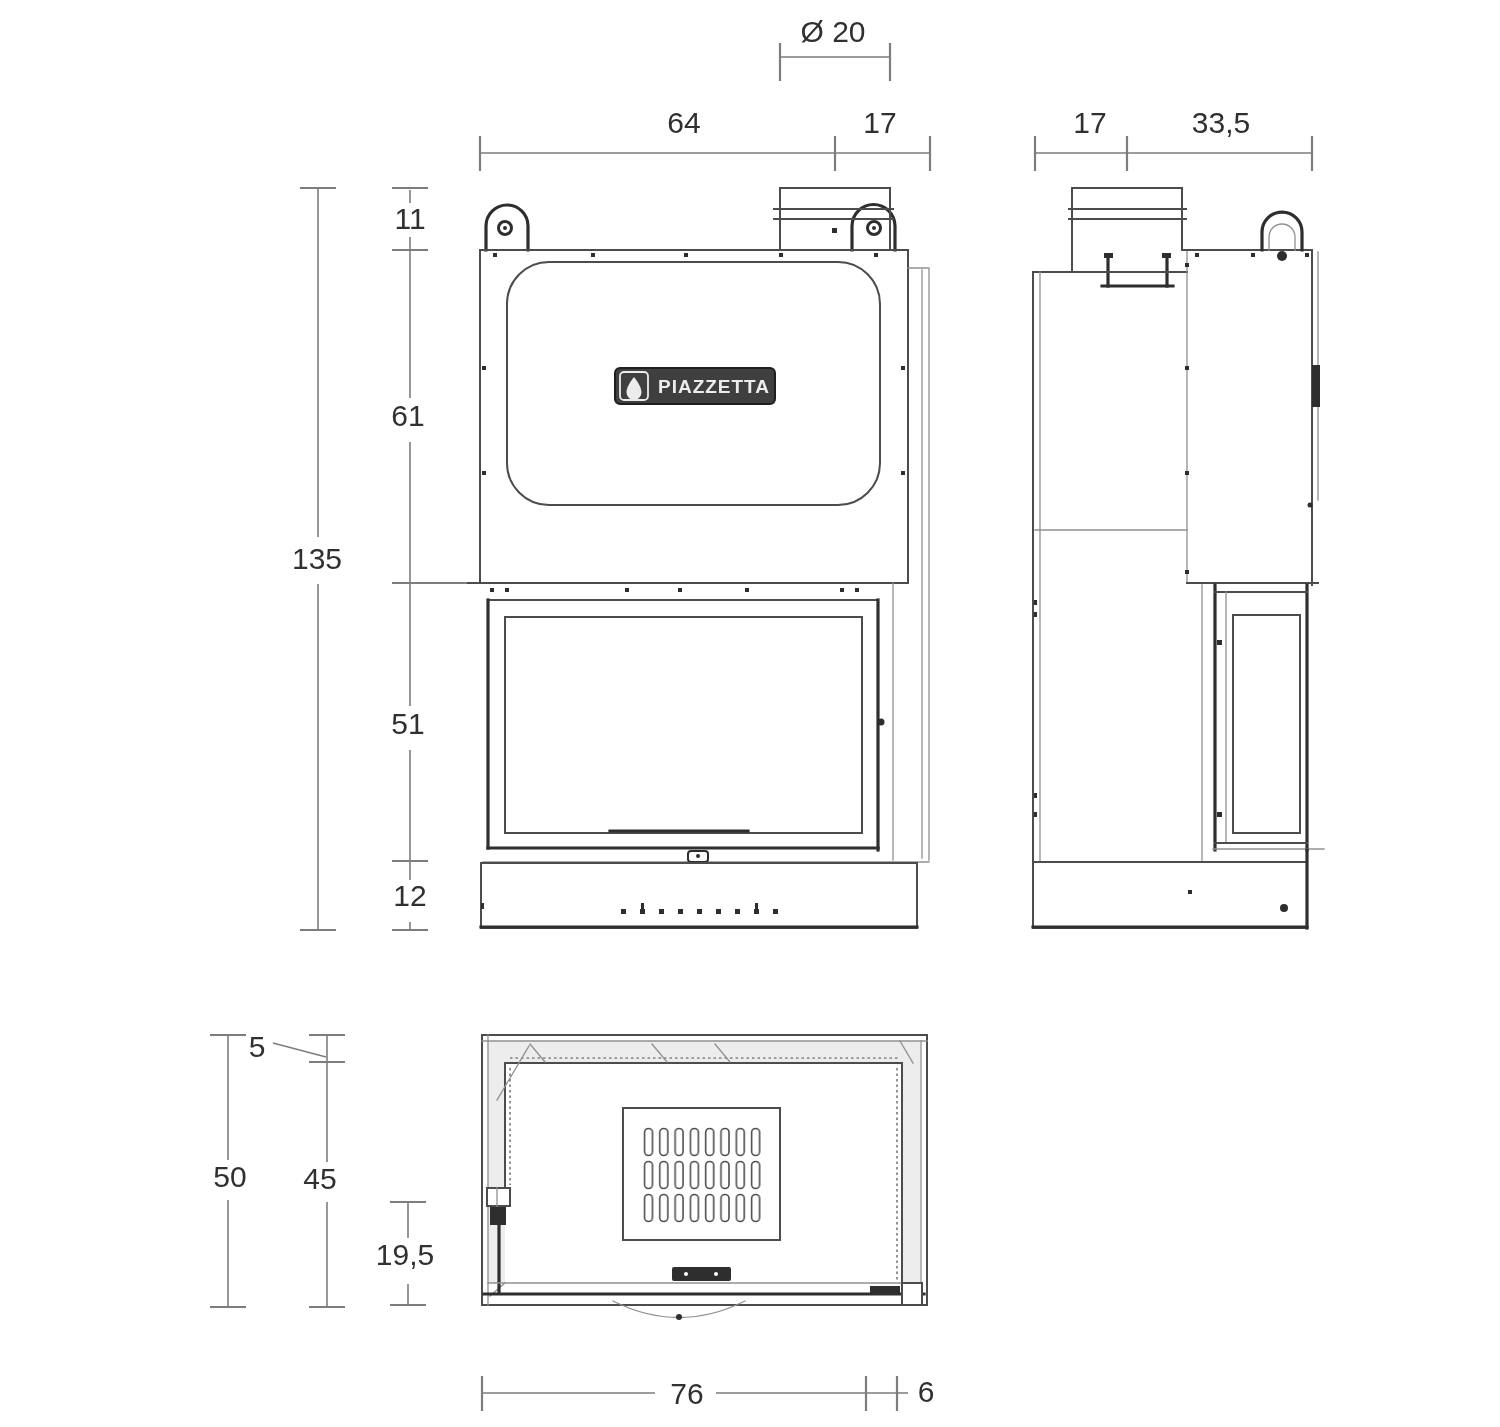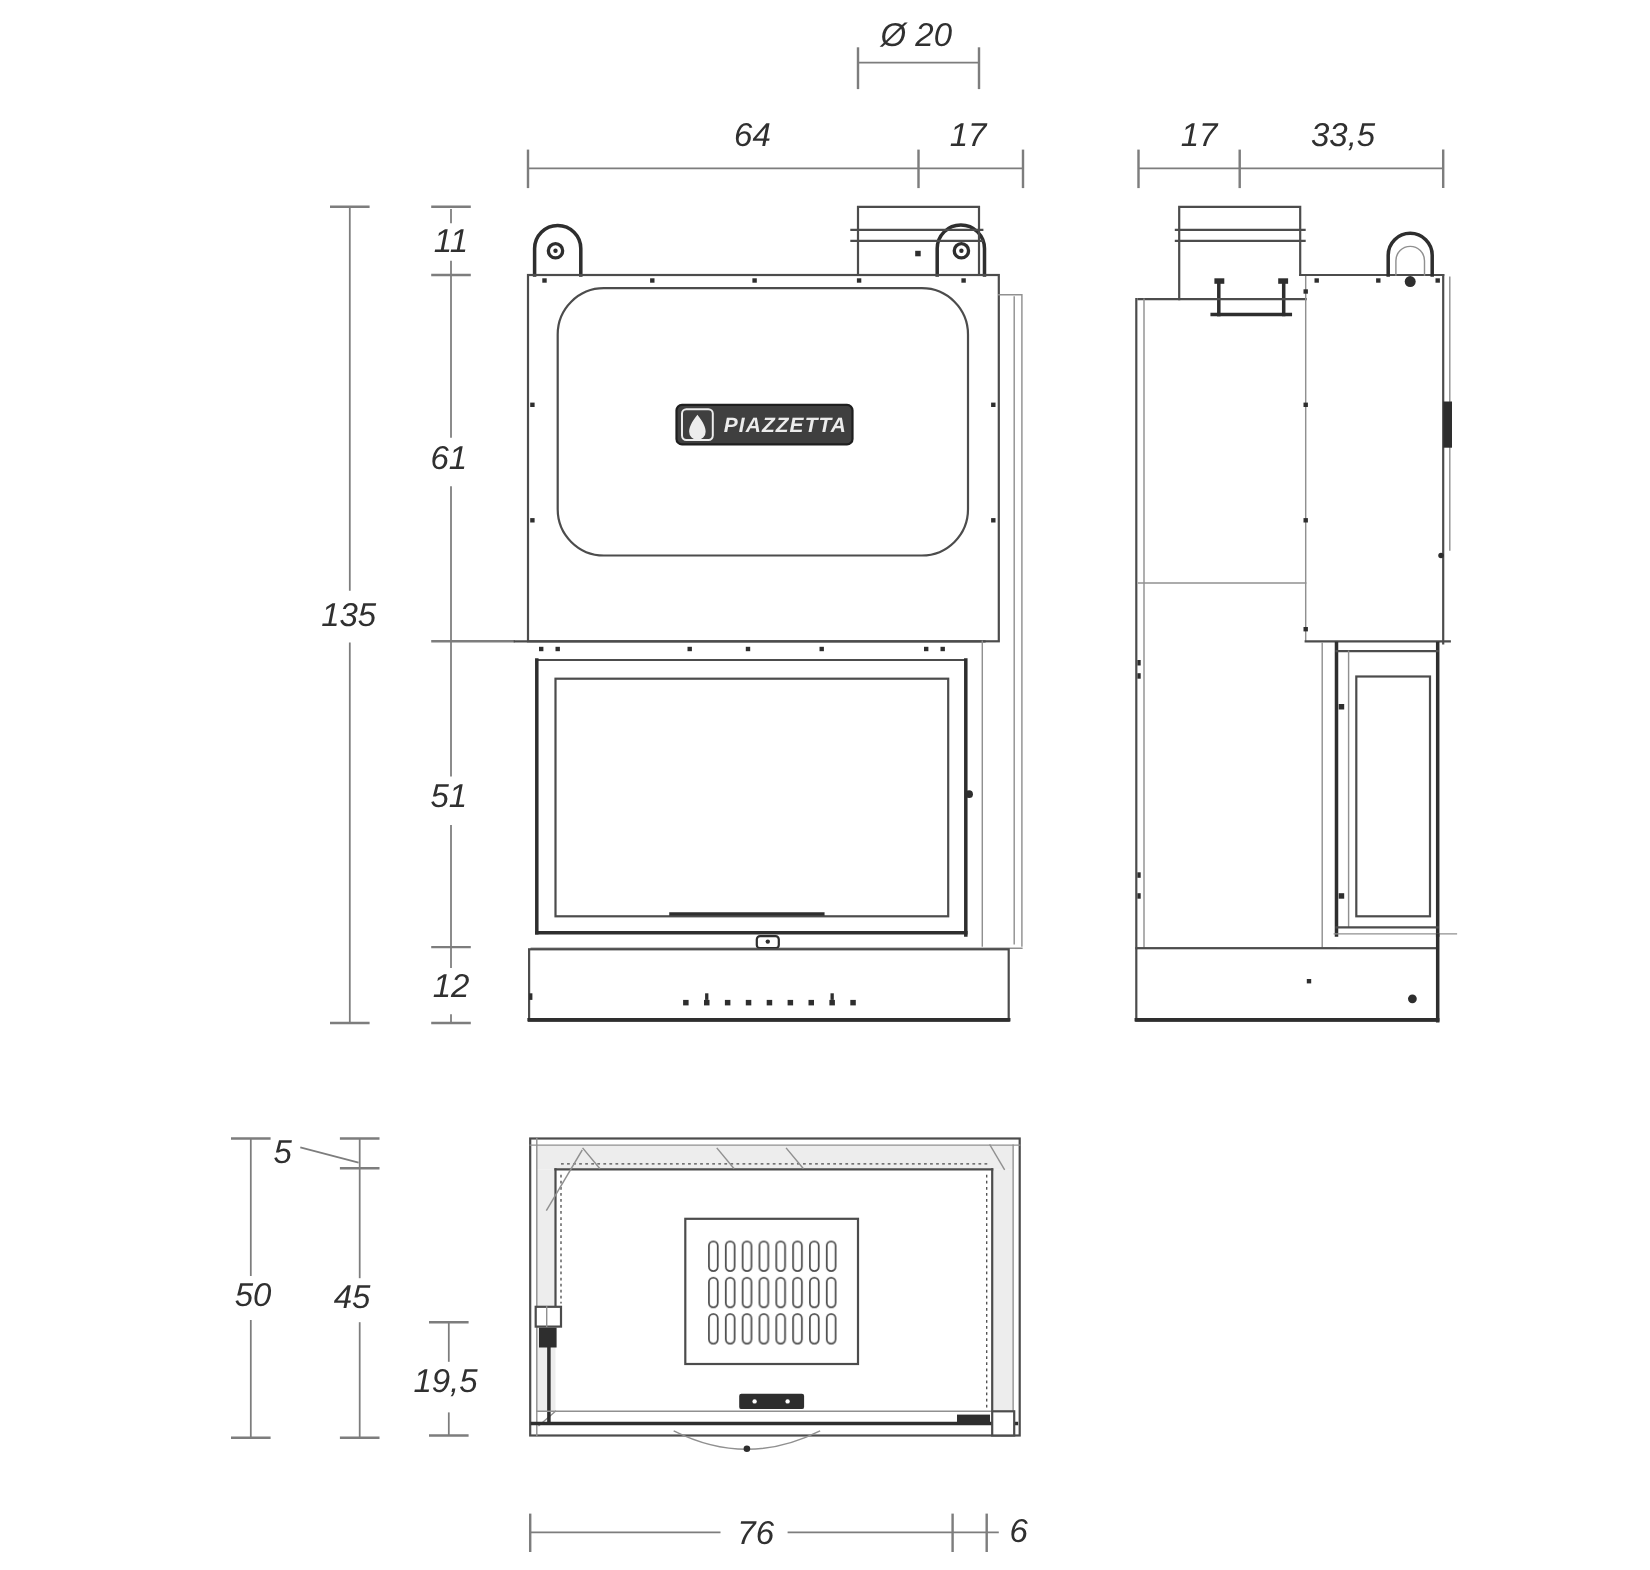--- a/index.html
+++ b/index.html
@@ -1,20 +1,20 @@
 <!DOCTYPE html>
 <html style="--background: #ffffff; --line: #4c4c4c; --line_bold: #2e2e2e; --line_thin: #909090; --dim_line: #7d7d7d; --dim_text: #303030; --badge_bg: #3f3f3f; --badge_fg: #ececec; --band_fill: #ededed;"><head>
 <meta charset="utf-8">
 <style>
   :root{
     --background:#ffffff; --line:#4c4c4c; --line_bold:#2e2e2e; --line_thin:#909090;
     --dim_line:#7d7d7d; --dim_text:#303030; --badge_bg:#3f3f3f; --badge_fg:#ececec; --band_fill:#ededed;
   }
   html,body{margin:0;padding:0;background:var(--background);}
-  .stage{position:relative;width:1376px;height:1427px;background:var(--background);overflow:hidden;font-style:italic;}
+  .stage{position:relative;width:1376px;height:1427px;background:var(--background);overflow:hidden;}
   svg{display:block;}
   svg text{font-family:"Liberation Sans", sans-serif;}
   .dim-text{font-size:30px;fill:var(--dim_text);text-anchor:middle;}
   .badge-text{font-size:19px;font-weight:bold;letter-spacing:1px;fill:var(--badge_fg);text-anchor:middle;}
   .ln{stroke:var(--line);stroke-width:2;fill:none;stroke-linecap:square;}
   .ln-bold{stroke:var(--line_bold);stroke-width:3.2;fill:none;stroke-linecap:square;}
   .ln-thin{stroke:var(--line_thin);stroke-width:1.3;fill:none;stroke-linecap:square;}
   .dim{stroke:var(--dim_line);stroke-width:1.6;fill:none;}
   .tick{stroke:var(--dim_line);stroke-width:2.2;fill:none;}
   .hole{fill:#ffffff;stroke:var(--line_bold);stroke-width:3;}

